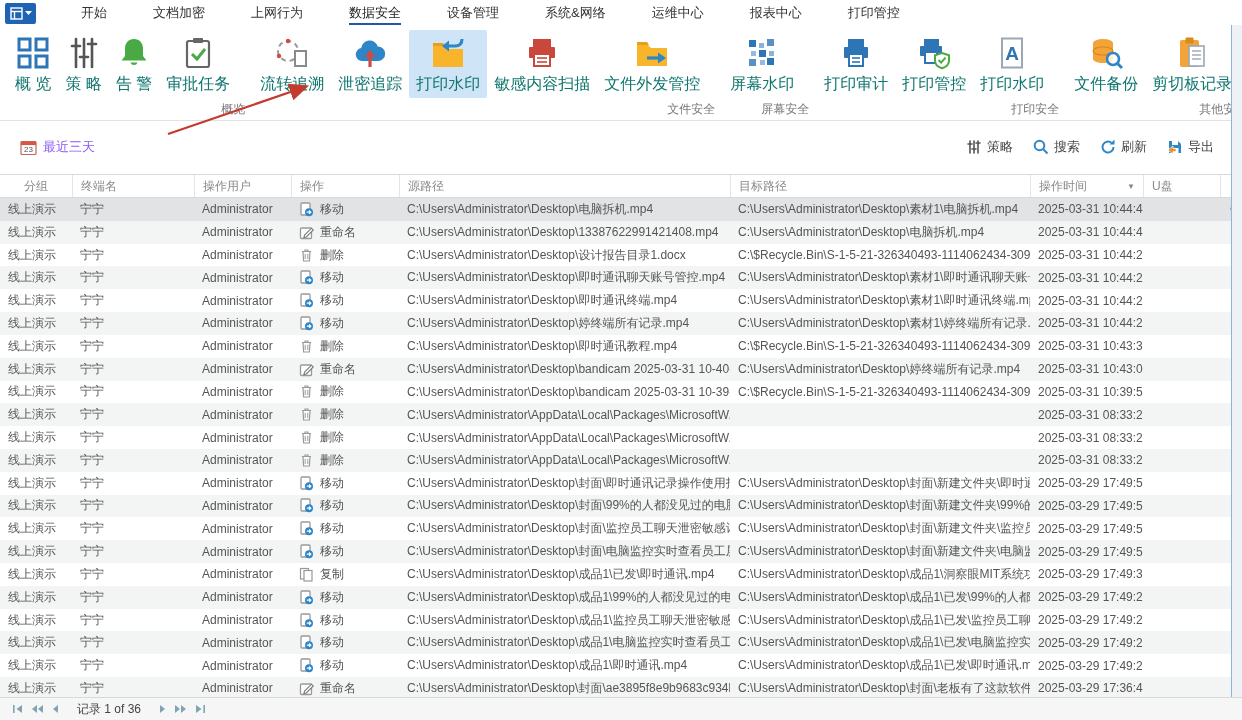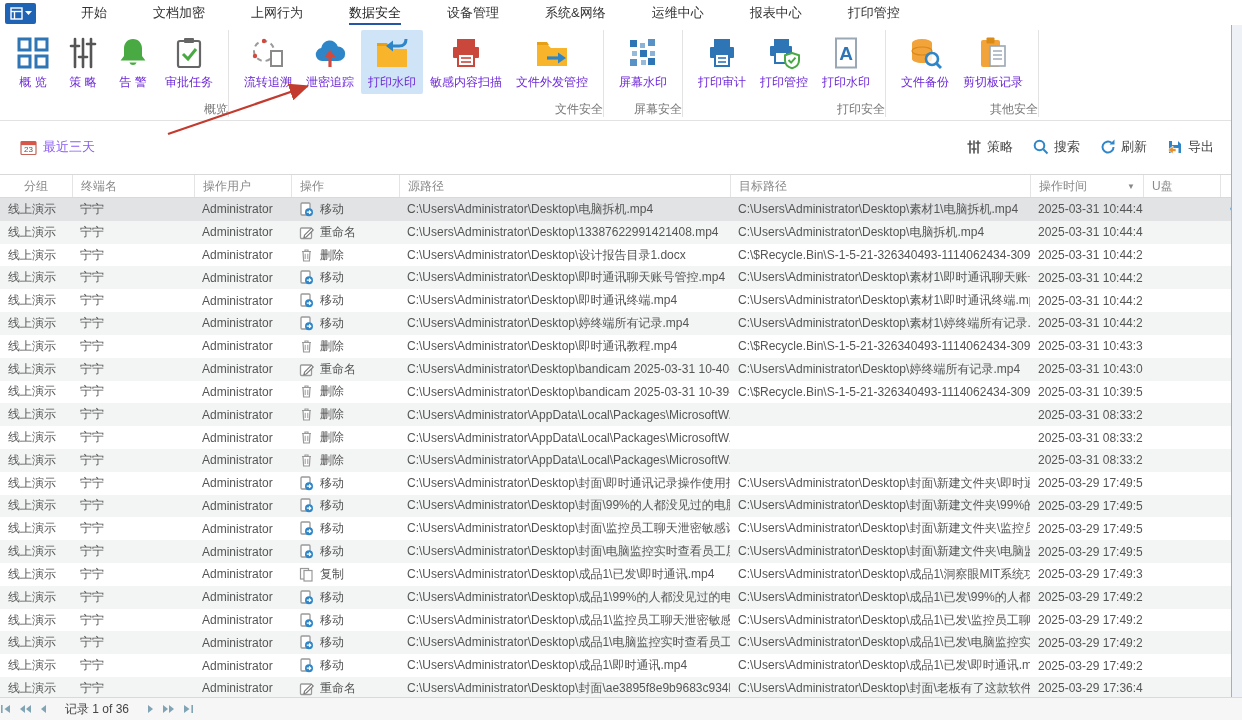--- a/index.html
+++ b/index.html
@@ -14,21 +14,21 @@
   .menu-item.active span{border-bottom:2px solid #2456a5;padding-bottom:3px;color:#222;}
   
   .ribbon{height:93px;display:flex;border-bottom:1px solid #e2e2e2;background:#fff;}
   .ribbon-group{display:flex;flex-direction:column;}
   .rg-buttons{display:flex;align-items:flex-start;padding:3px 8px 0 8px;flex:1;}
   .rg-label{text-align:right;font-size:12px;color:#777;height:19px;line-height:16px;}
   .rg-sep{width:1px;background:#e3e3e3;margin:3px 0;}
   .ribbon-btn{display:flex;flex-direction:column;align-items:center;gap:3px;padding:5px 7px 3px 7px;border-radius:2px;cursor:pointer;}
   .ribbon-btn.active{background:#cfe4f7;}
   .ribbon-btn .ric{width:36px;height:36px;display:flex;align-items:center;justify-content:center;}
-  .ribbon-btn .rlb{font-size:12px;color:#6d28d9;white-space:nowrap;}
+  .ribbon-btn .rlb{font-size:16px;color:#0f766e;white-space:nowrap;}
   
   .arrow-overlay{position:absolute;left:150px;top:70px;width:190px;height:80px;pointer-events:none;z-index:50;}
   
   .toolbar{height:52px;display:flex;align-items:center;justify-content:space-between;padding:0 14px 0 20px;background:#fff;}
   .filter-btn{display:flex;align-items:center;gap:6px;font-size:13px;color:#8b5cf6;cursor:pointer;}
   .tb-actions{display:flex;align-items:flex-end;gap:20px;margin-right:14px;}
   .tb-action{display:flex;align-items:center;gap:5px;font-size:13px;color:#444;cursor:pointer;}
   
   .grid{position:absolute;left:0;top:174px;right:10px;}
   .grid-row,.grid-header-row{display:grid;grid-template-columns:72px 122px 97px 108px 331px 300px 113px 77px 1fr;align-items:center;}
@@ -40,21 +40,21 @@
   .grid-row{height:22.82px;background:#fff;cursor:default;}
   .grid-row.shade{background:#f3f4f4;}
   .grid-row.selected{background:#e1e3e4;}
   .cell{padding-left:8px;overflow:hidden;white-space:nowrap;font-size:12px;color:#555;}
   .cell.op{display:flex;align-items:center;gap:6px;}
   .dots{color:#2e86c8;font-weight:bold;font-size:14px;letter-spacing:1px;margin-left:2px;cursor:pointer;}
   
   .right-strip{position:absolute;top:25px;right:0;width:10px;bottom:22px;background:#eef2f7;border-left:1px solid #8fb3d9;}
   
   .statusbar{position:absolute;left:0;right:0;bottom:0;height:22px;background:#f6f6f6;border-top:1px solid #d9d9d9;
-             display:flex;align-items:center;padding-left:0;gap:7px;font-size:12px;color:#555;}
+             display:flex;align-items:center;padding-left:12px;gap:7px;font-size:12px;color:#555;}
   .pg{display:flex;align-items:center;cursor:pointer;}
   .rec-text{margin:0 10px;color:#444;}
   svg{display:block;}
 </style>
 </head>
 <body>
 
 <div class="menubar">
   <div class="app-btn">
     <svg width="13" height="13" viewBox="0 0 13 13">

